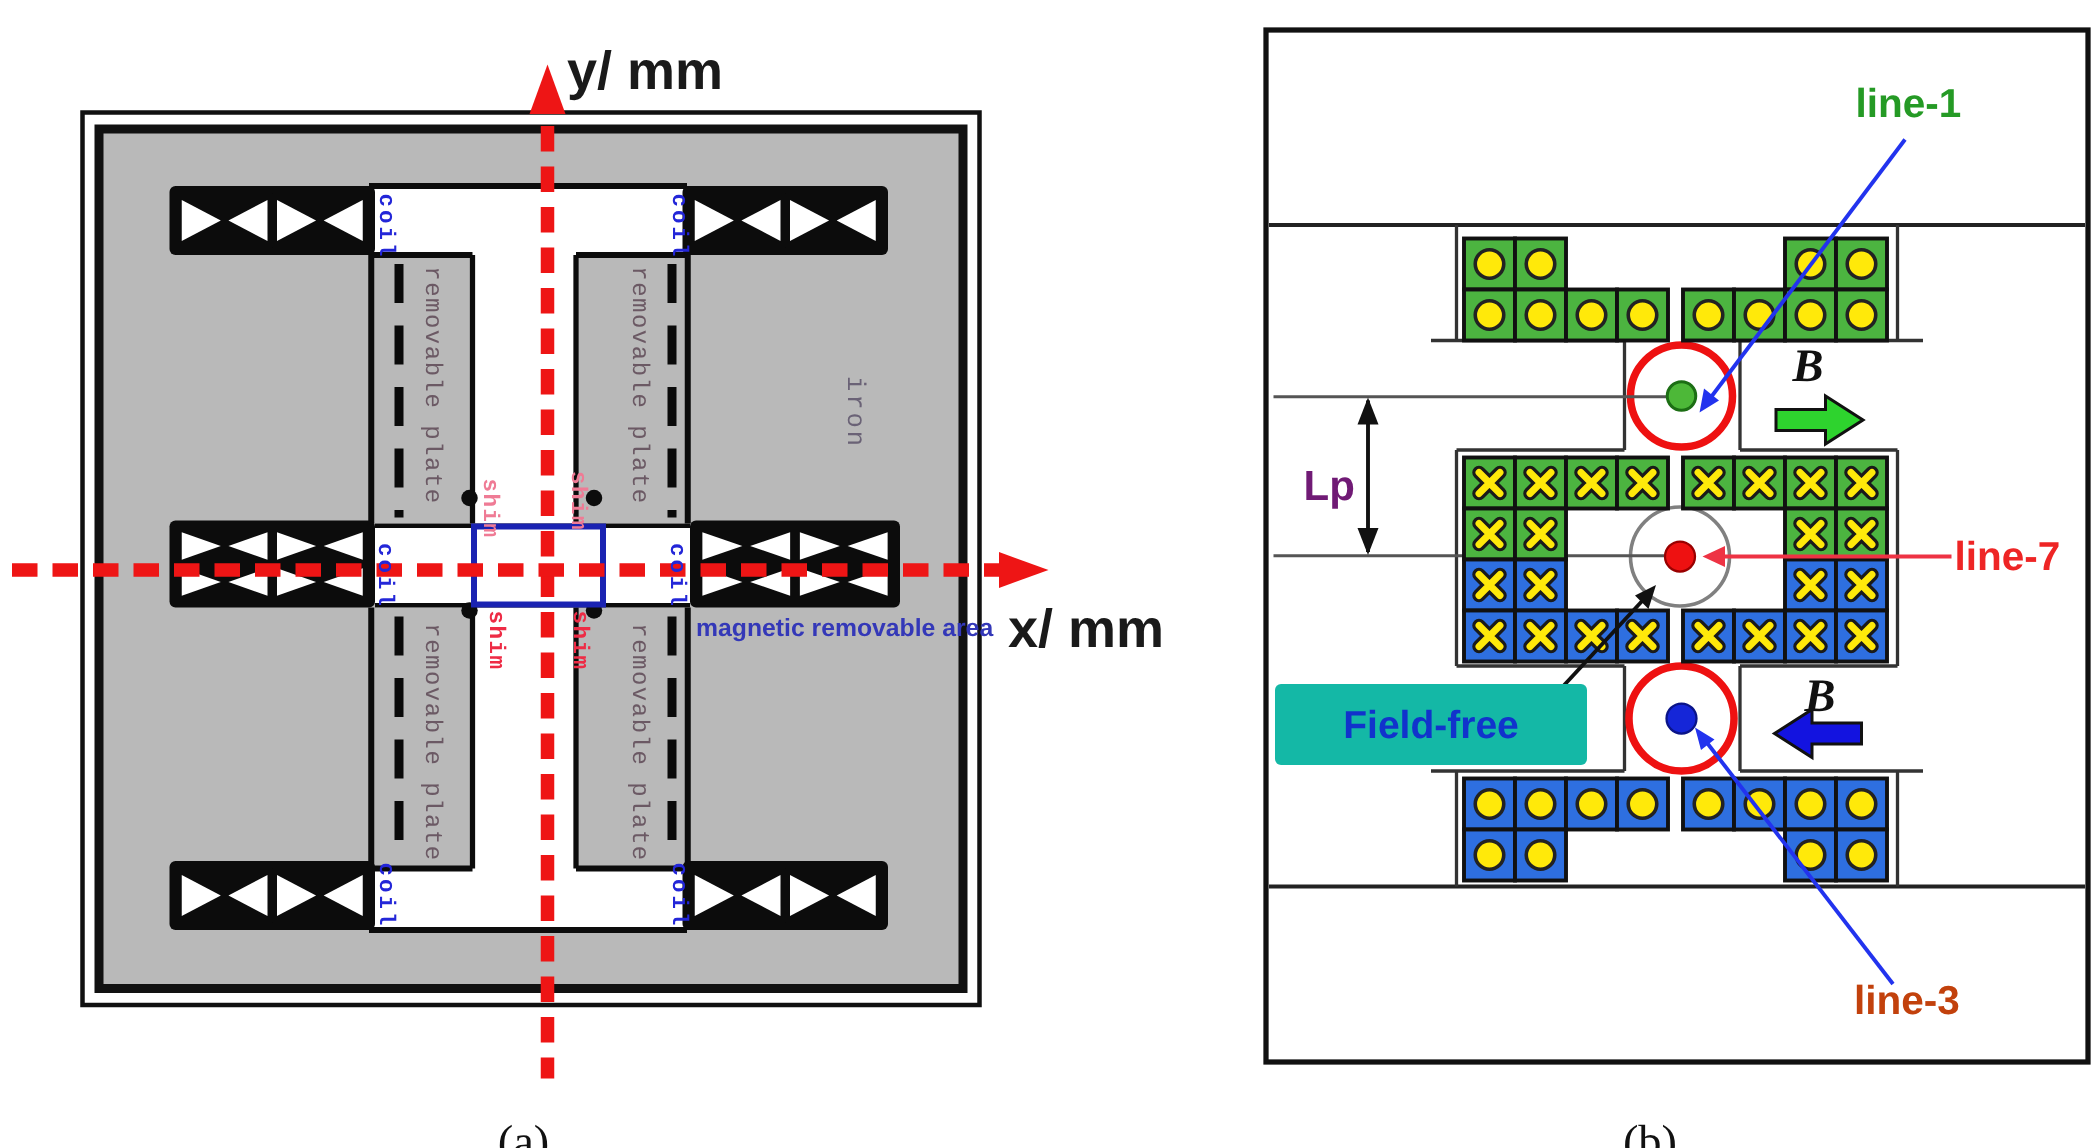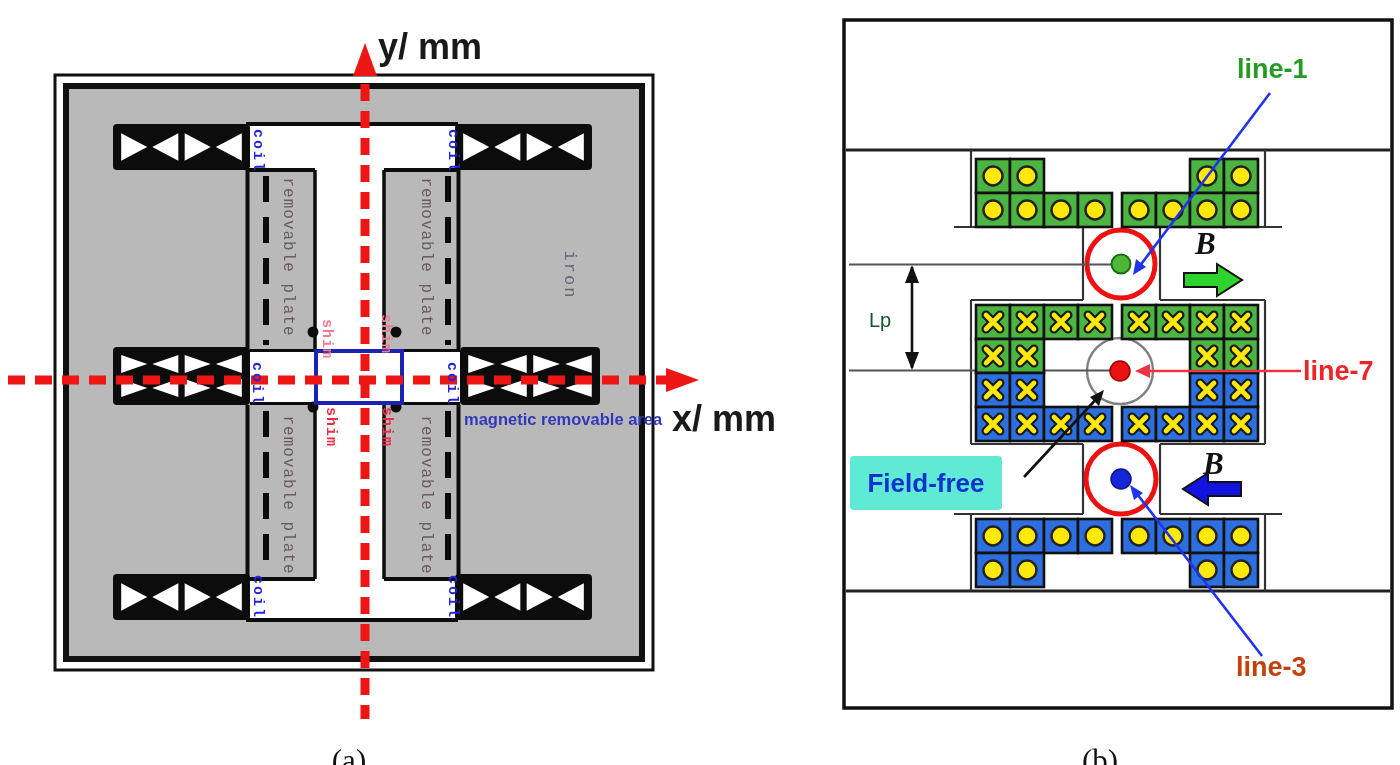--- a/index.html
+++ b/index.html
@@ -16,23 +16,23 @@
   .shim-up{font-size:15px;font-weight:bold;color:#ef7b95;letter-spacing:1px;}
   .shim-dn{font-size:15px;font-weight:bold;color:#ee2b45;letter-spacing:1px;}
   .iron-t{font-size:17px;color:#6a6276;letter-spacing:2px;}
   .msa-t{font-size:16.5px;font-weight:bold;color:#3438b8;}
   .ptr-lbl{font-weight:bold;font-size:27px;}
   .line1-t{color:#259a25;}
   .line2-t{color:#ee2525;}
   .line3-t{color:#c2410c;}
   .bfield{font-family:"Liberation Serif",serif;font-style:italic;font-weight:bold;
           font-size:31px;color:#111;}
-  .lp-t{font-weight:normal;font-size:20px;color:#14532d;}
-  .ff-box{position:absolute;left:850px;top:443px;width:152px;height:54px;
-          background:#5eead4;border-radius:4px;display:flex;align-items:center;
+  .lp-t{font-weight:bold;font-size:28px;color:#701a75;}
+  .ff-box{position:absolute;left:850px;top:443px;width:208px;height:54px;
+          background:#14b8a6;border-radius:4px;display:flex;align-items:center;
           justify-content:center;}
   .ff-t{font-weight:bold;font-size:26px;color:#1133cc;}
   .caption{position:absolute;transform:translateX(-50%);
            font-family:"Liberation Serif",serif;font-size:31px;color:#111;}
 </style>
 </head>
 <body>
 
 <div id="stage">
 

